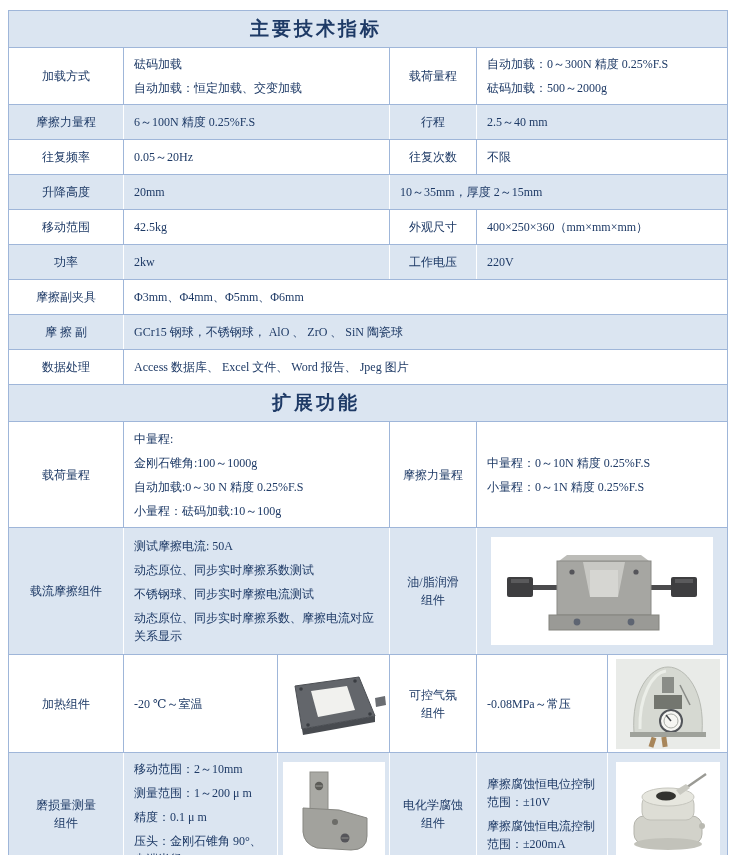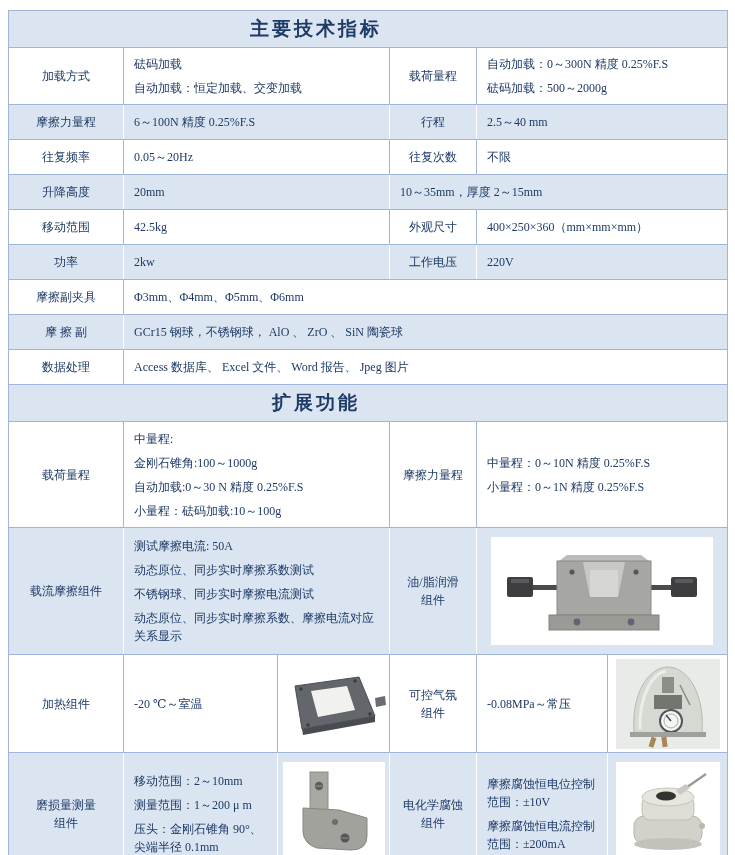--- a/index.html
+++ b/index.html
@@ -200,20 +200,21 @@
     </div>
 
     <div class="row band hL4">
       <div class="cell cA lab">
         <span>磨损量测量</span>
         <span>组件</span>
       </div>
       <div class="cell cB val">
         <p>移动范围：2～10mm</p>
         <p>测量范围：1～200 μ m</p>
+        <p>精度：0.1 μ m</p>
         <p>压头：金刚石锥角 90°、尖端半径 0.1mm</p>
       </div>
       <div class="cell cC pic">
         <svg width="102" height="104" viewBox="0 0 102 104">
           <rect x="0" y="0" width="102" height="104" fill="#ffffff"></rect>
           <rect x="27" y="10" width="18" height="38" fill="#a9a9a4" stroke="#8d8d88" stroke-width="1"></rect>
           <circle cx="36" cy="24" r="4.2" fill="#5c5c58"></circle>
           <line x1="32.5" y1="24" x2="39.5" y2="24" stroke="#9d9d98" stroke-width="1"></line>
           <path d="M20,46 L56,48 L84,56 L84,74 Q84,88 68,88 L34,86 Q21,82 20,70 Z" fill="#a2a29d" stroke="#86868१" stroke-width="1"></path>
           <path d="M20,46 L56,48 L84,56 L84,74 Q84,88 68,88 L34,86 Q21,82 20,70 Z" fill="none" stroke="#868681" stroke-width="1"></path>

